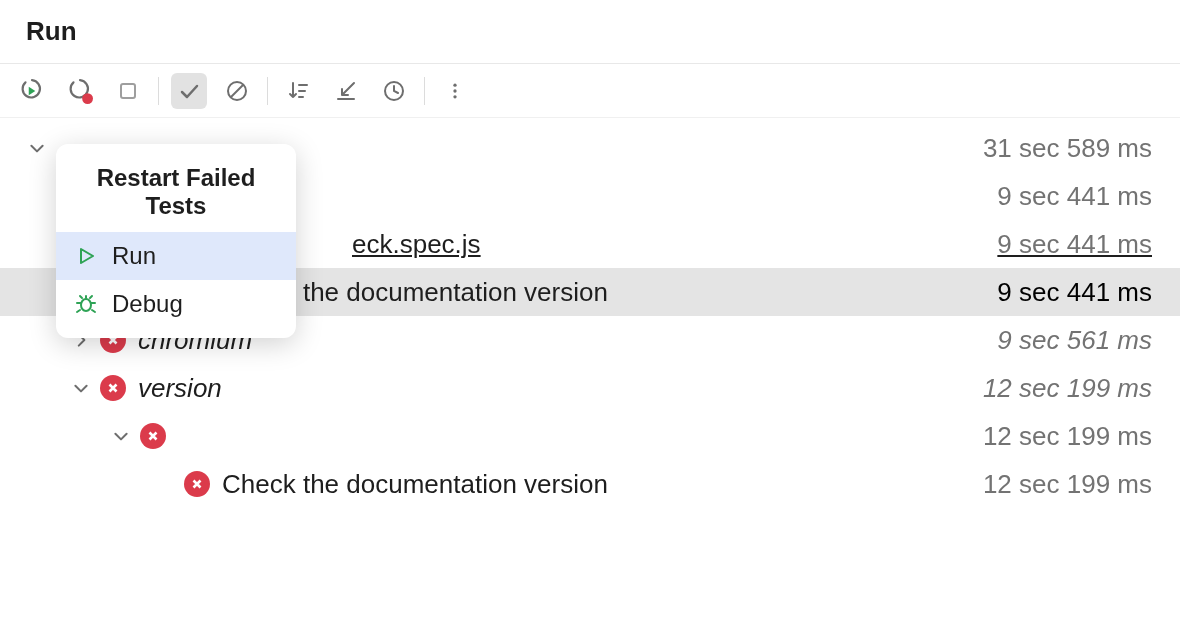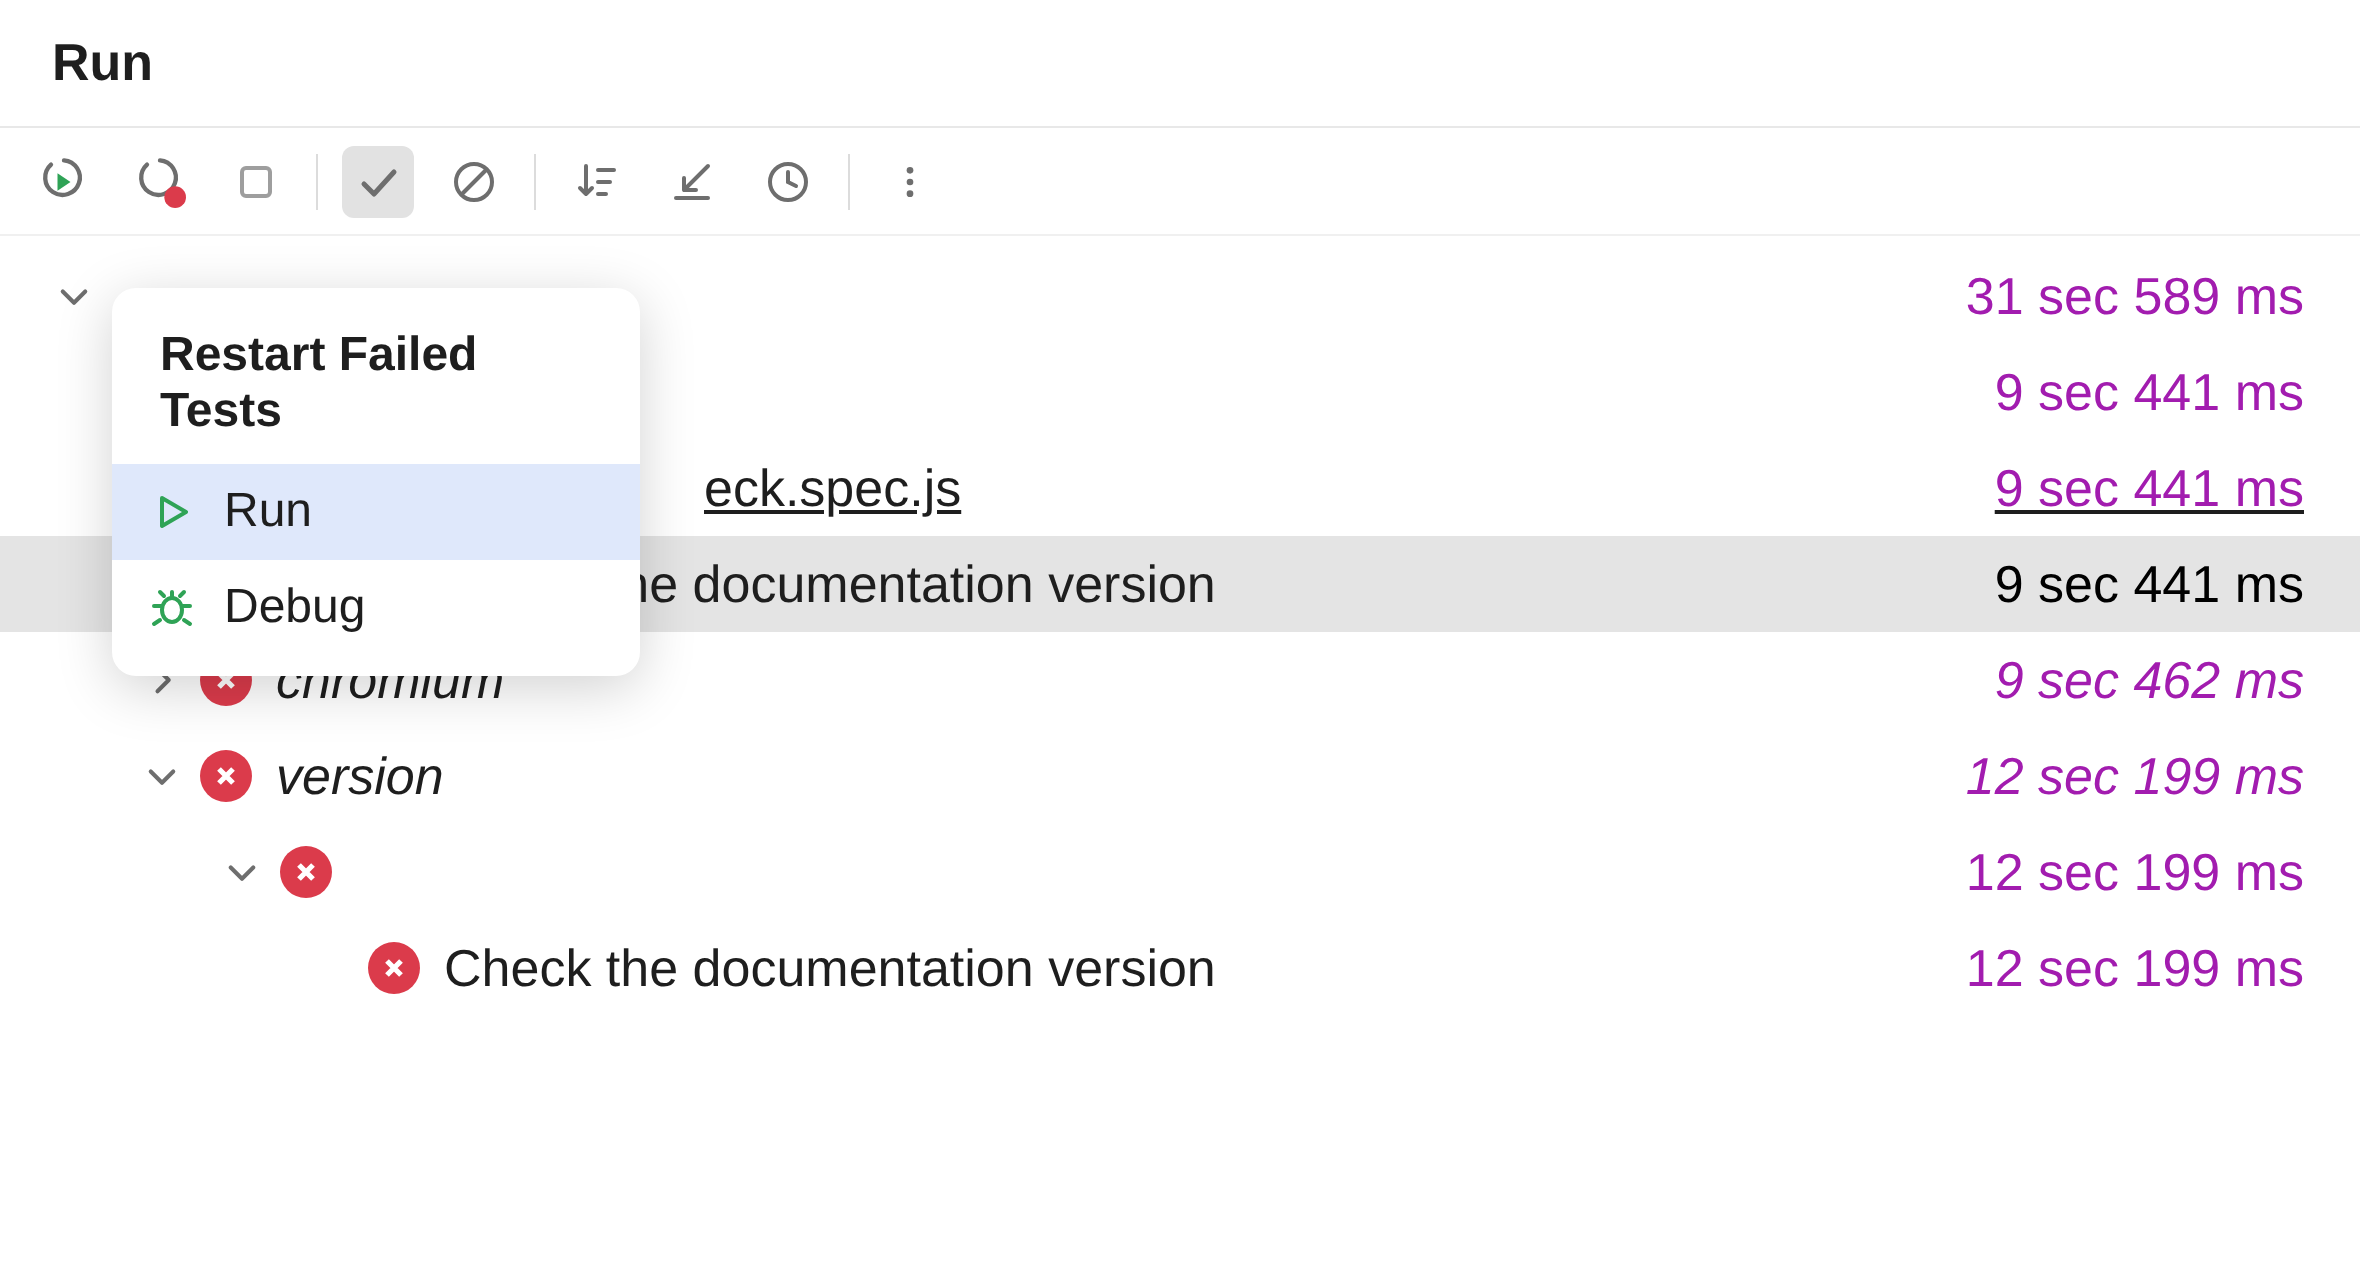--- a/index.html
+++ b/index.html
@@ -15,33 +15,33 @@
   
   .toolbar { display: flex; align-items: center; height: 54px; padding: 0 14px; gap: 12px; border-bottom: 1px solid #f0f0f0; position: relative; }
   .tb-btn { width: 36px; height: 36px; display: flex; align-items: center; justify-content: center; border-radius: 6px; cursor: pointer; }
   .tb-btn.active { background: #e2e2e2; }
   .tb-sep { width: 1px; height: 28px; background: #dcdcdc; }
   
   .tree { padding-top: 6px; font-size: 26px; }
   .row { display: flex; align-items: center; height: 48px; padding-right: 28px; }
   .row.selected { background: #e4e4e4; }
   .spacer { flex: 1; }
-  .time { font-size: 26px; color: #a21caf; white-space: nowrap; }
+  .time { font-size: 26px; color: #737373; white-space: nowrap; }
   .row.selected .time { color: #000; }
   .chev { width: 18px; height: 18px; display: flex; align-items: center; justify-content: center; color: #6e6e6e; }
   .status { width: 26px; height: 26px; border-radius: 50%; background: #db3b4b; display: flex; align-items: center; justify-content: center; flex-shrink: 0; }
   .status svg { width: 14px; height: 14px; stroke: #fff; stroke-width: 3; }
   .row-label { margin-left: 12px; }
   
   .ind-0 { padding-left: 28px; }
   .ind-1 { padding-left: 72px; font-style: italic; }
   .ind-2 { padding-left: 112px; }
   .ind-3 { padding-left: 184px; }
   
-  .popup { position: absolute; left: 56px; top: 144px; width: 264px; background: #fff; border-radius: 12px; box-shadow: 0 6px 28px rgba(0,0,0,.18); z-index: 20; overflow: hidden; padding: 10px 0; }
+  .popup { position: absolute; left: 56px; top: 144px; width: 240px; background: #fff; border-radius: 12px; box-shadow: 0 6px 28px rgba(0,0,0,.18); z-index: 20; overflow: hidden; padding: 10px 0; text-align: center; }
   .popup-title { font-size: 24px; font-weight: 700; padding: 10px 24px 12px; }
   .popup-item { display: flex; align-items: center; gap: 14px; padding: 10px 18px; font-size: 24px; cursor: pointer; }
   .popup-item.hover { background: #dfe8fb; }
   .popup-icon { width: 24px; height: 24px; display: flex; align-items: center; justify-content: center; }
   svg { display: block; }
 </style>
 </head>
 <body>
 
 <div class="top-tabs">
@@ -151,21 +151,21 @@
         </svg>
     </span>
     <span style="width:10px"></span>
     <span class="status">
         <svg viewBox="0 0 16 16">
           <path d="M4 4l8 8M12 4l-8 8"></path>
         </svg>
       </span>
     <span class="row-label">chromium</span>
     <span class="spacer"></span>
-    <span class="time">9 sec 462 ms</span>
+    <span class="time">9 sec 561 ms</span>
   </div>
 
   <div class="row ind-1">
     <span class="chev">
       <svg viewBox="0 0 16 16">
           <path d="M3 6l5 5 5-5" stroke="#6e6e6e" stroke-width="1.8" fill="none" stroke-linecap="round" stroke-linejoin="round"></path>
         </svg>
     </span>
     <span style="width:10px"></span>
     <span class="status">

